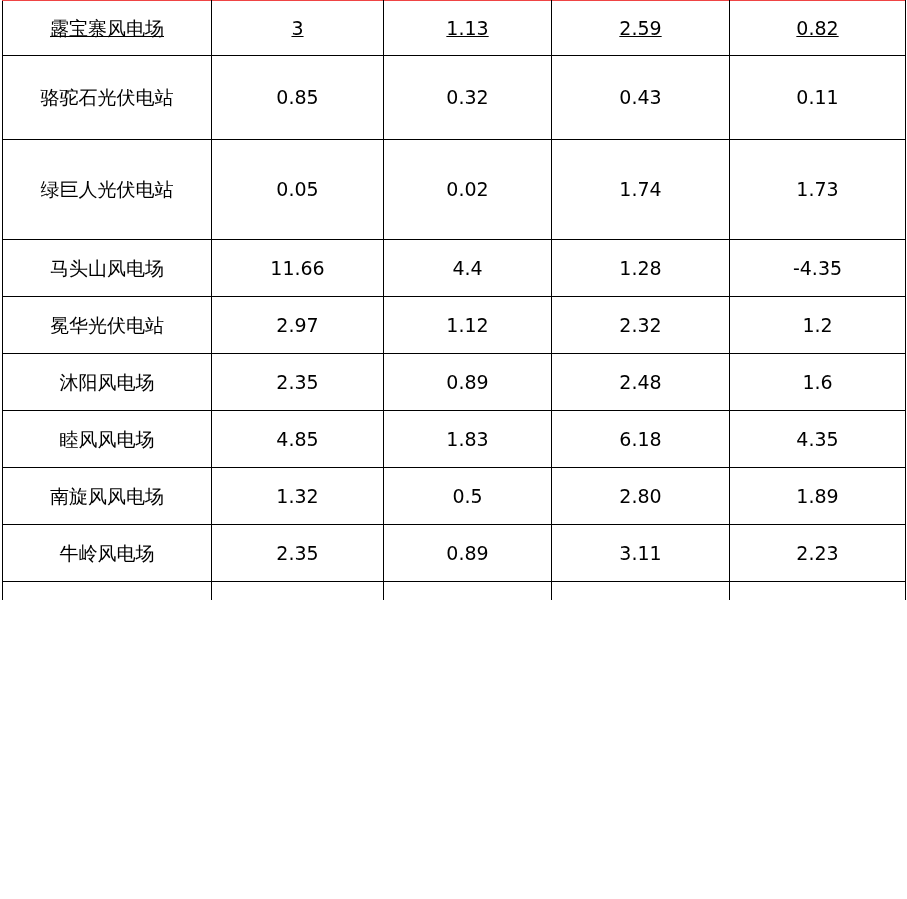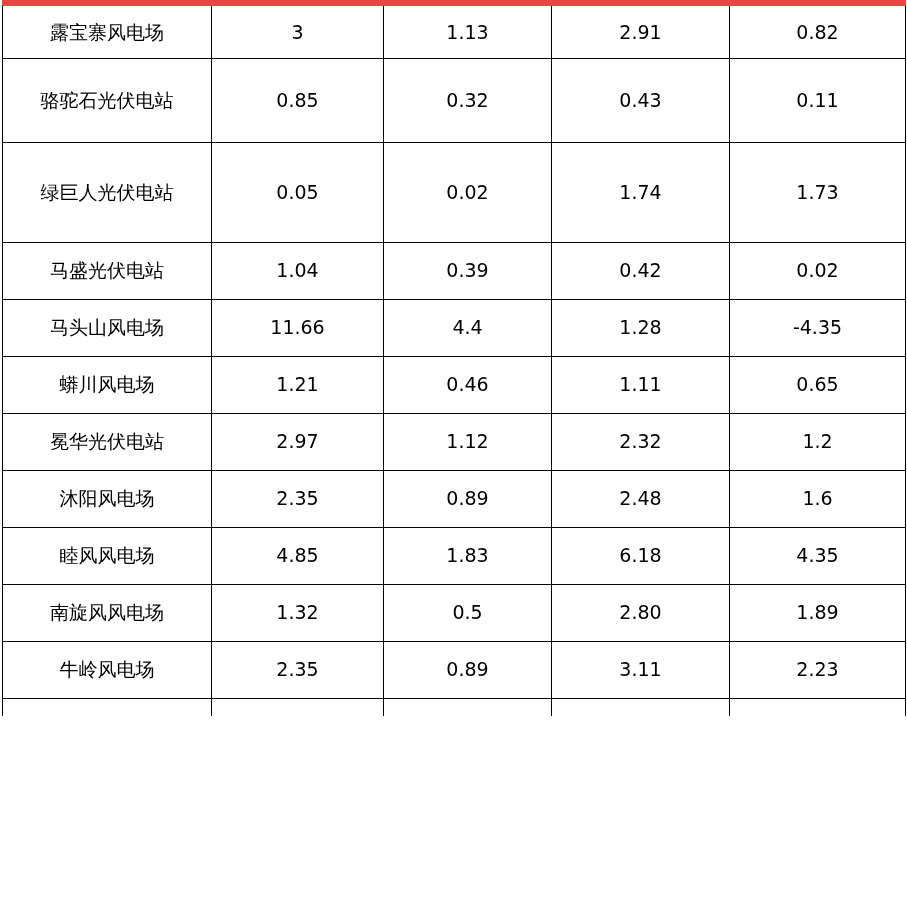--- a/index.html
+++ b/index.html
@@ -50,69 +50,55 @@
   tr.r-xtall td { height: 100px; }
   tr.r-normal td { height: 57px; }
   tr.r-first td { height: 55px; }
   tr.r-partial td {
     height: 18px;
     padding-top: 0;
     padding-bottom: 0;
     border-bottom: none;
   }
   
-  tr.r-first td { border-top: 6px solid #ef4444; }
+  tr.r-first td { border-top: 1px solid #ef4444; text-decoration: underline; }
 </style>
 </head>
 <body>
 
 <div class="sheet">
   <table class="data-table">
     <tbody>
       <tr class="r-first">
         <td class="col-name">露宝寨风电场</td>
         <td class="col-v1">3</td>
         <td class="col-v2">1.13</td>
-        <td class="col-v3">2.91</td>
+        <td class="col-v3">2.59</td>
         <td class="col-v4">0.82</td>
       </tr>
       <tr class="r-tall">
         <td class="col-name">骆驼石光伏电站</td>
         <td class="col-v1">0.85</td>
         <td class="col-v2">0.32</td>
         <td class="col-v3">0.43</td>
         <td class="col-v4">0.11</td>
       </tr>
       <tr class="r-xtall">
         <td class="col-name">绿巨人光伏电站</td>
         <td class="col-v1">0.05</td>
         <td class="col-v2">0.02</td>
         <td class="col-v3">1.74</td>
         <td class="col-v4">1.73</td>
       </tr>
       <tr class="r-normal">
-        <td class="col-name">马盛光伏电站</td>
-        <td class="col-v1">1.04</td>
-        <td class="col-v2">0.39</td>
-        <td class="col-v3">0.42</td>
-        <td class="col-v4">0.02</td>
-      </tr>
-      <tr class="r-normal">
         <td class="col-name">马头山风电场</td>
         <td class="col-v1">11.66</td>
         <td class="col-v2">4.4</td>
         <td class="col-v3">1.28</td>
         <td class="col-v4">-4.35</td>
-      </tr>
-      <tr class="r-normal">
-        <td class="col-name">蟒川风电场</td>
-        <td class="col-v1">1.21</td>
-        <td class="col-v2">0.46</td>
-        <td class="col-v3">1.11</td>
-        <td class="col-v4">0.65</td>
       </tr>
       <tr class="r-normal">
         <td class="col-name">冕华光伏电站</td>
         <td class="col-v1">2.97</td>
         <td class="col-v2">1.12</td>
         <td class="col-v3">2.32</td>
         <td class="col-v4">1.2</td>
       </tr>
       <tr class="r-normal">
         <td class="col-name">沐阳风电场</td>

